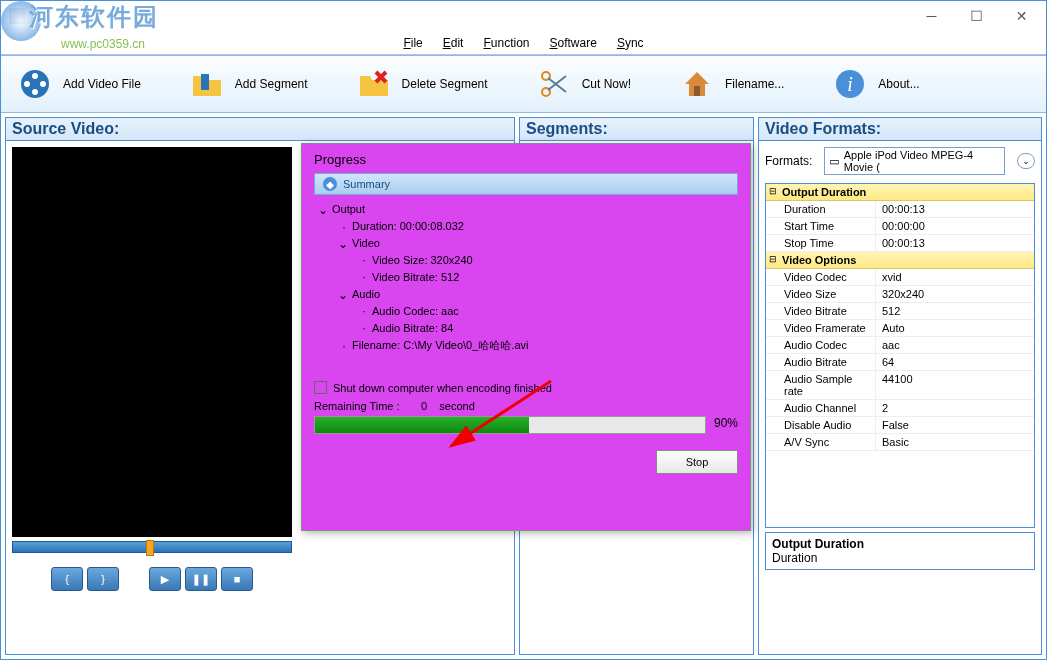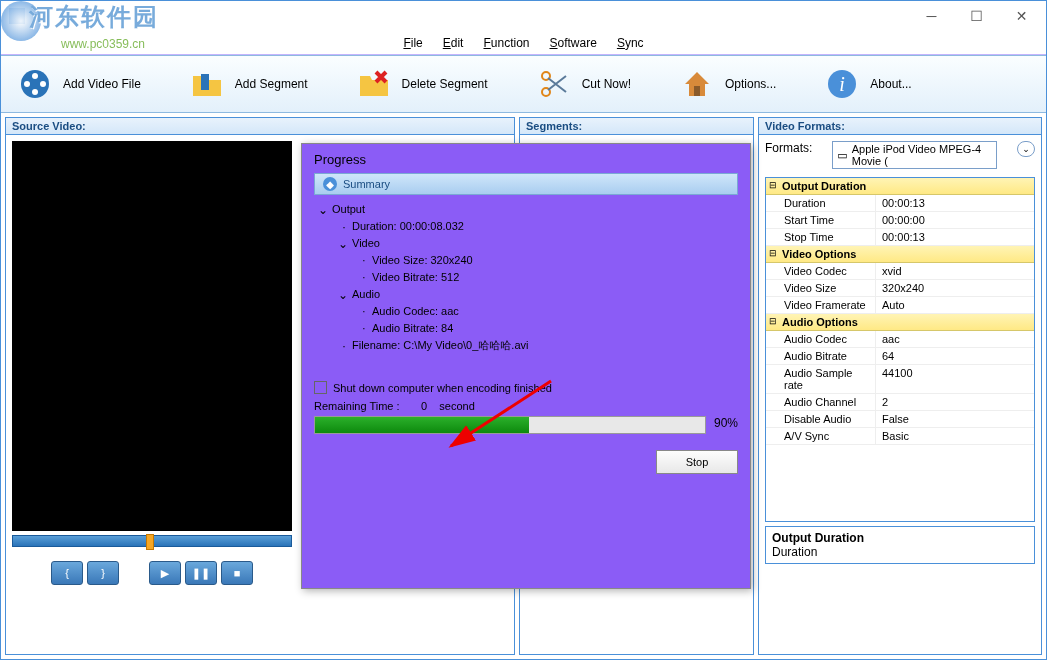--- a/index.html
+++ b/index.html
@@ -10,48 +10,48 @@
 .titlebar-right { display: flex; }
 .winbtn { width: 45px; height: 28px; display: flex; align-items: center; justify-content: center; color: #555; font-size: 14px; cursor: pointer; }
 .menubar { height: 24px; display: flex; align-items: center; padding: 0 20px; border-bottom: 1px solid #c4b5fd; justify-content: center; }
 .menu-item { padding: 3px 10px; cursor: pointer; text-decoration: underline; text-decoration-color: transparent; }
 .menu-item::first-letter { text-decoration: underline; }
 .toolbar { height: 58px; background: linear-gradient(#fafeff, #e3f0fb); border-top: 1px solid #8db9e0; border-bottom: 1px solid #8db9e0; display: flex; align-items: center; padding: 0 8px; }
 .toolbtn { display: flex; align-items: center; gap: 12px; padding: 4px 10px; cursor: pointer; border-radius: 3px; margin-right: 30px; }
 .tool-icon { width: 32px; height: 32px; display: flex; align-items: center; justify-content: center; }
 .main { display: flex; height: calc(100% - 30px - 24px - 58px); padding: 4px; gap: 4px; }
 .panel { border: 1px solid #4a90d9; background: #fff; display: flex; flex-direction: column; }
-.panel-header { background: linear-gradient(#e8f2fc, #d4e7f9); border-bottom: 1px solid #4a90d9; padding: 2px 6px; font-weight: bold; color: #1a4d82; font-size: 11px; }
+.panel-header { background: linear-gradient(#e8f2fc, #d4e7f9); border-bottom: 1px solid #4a90d9; padding: 2px 6px; font-weight: bold; color: #1a4d82; font-size: 16px; }
 .panel-body { flex: 1; padding: 6px; position: relative; overflow: hidden; }
 .source-panel { width: 510px; }
 .seg-panel { flex: 1; }
 .fmt-panel { width: 284px; }
 .video-area { background: #000; width: 280px; height: 390px; }
 .slider { width: 280px; height: 12px; background: linear-gradient(#5a9fd8,#2a73b8); border: 1px solid #1a5a9a; margin-top: 4px; position: relative; }
 .slider-handle { position: absolute; top: -2px; left: 48%; width: 8px; height: 16px; background: #f5a623; border: 1px solid #c77800; }
 .playback-row { display: flex; gap: 30px; margin-top: 14px; justify-content: center; width: 280px; }
 .btngrp { display: flex; gap: 4px; }
 .pbtn { width: 32px; height: 24px; background: linear-gradient(#6aa8dc,#3a78b8); border: 1px solid #2a5a8a; border-radius: 3px; color: #fff; display: flex; align-items: center; justify-content: center; font-size: 11px; cursor: pointer; }
-.fmt-row { display: flex; gap: 20px; padding: 4px; }
+.fmt-row { display: flex; align-items: center; gap: 12px; padding: 4px; }
 .fmt-select { flex: 1; border: 1px solid #7a9ec9; padding: 1px 4px; display: flex; align-items: center; gap: 4px; font-size: 11px; background: #fff; cursor: pointer; }
 .fmt-dd { width: 18px; height: 16px; border: 1px solid #7a9ec9; border-radius: 8px; display: flex; align-items: center; justify-content: center; font-size: 9px; cursor: pointer; }
 .prop-grid { border: 1px solid #4a90d9; margin: 4px; font-size: 11px; height: 345px; overflow: auto; }
 .prop-section { background: linear-gradient(#fff4b5,#ffe985); padding: 2px 16px; font-weight: bold; border-bottom: 1px solid #d6c76a; position: relative; }
 .prop-section::before { content: "⊟"; position: absolute; left: 3px; font-weight: normal; font-size: 9px; }
 .prop-row { display: flex; border-bottom: 1px solid #eee; }
 .prop-key { width: 110px; padding: 2px 4px 2px 18px; border-right: 1px solid #eee; }
 .prop-val { flex: 1; padding: 2px 6px; }
 .out-dur { border: 1px solid #4a90d9; margin: 4px; padding: 4px 6px; }
 .out-dur-h { font-weight: bold; }
 .watermark { position: absolute; top: 0; left: 0; width: 220px; height: 68px; pointer-events: none; opacity: 0.9; z-index: 50; }
 .wm-t1 { font-size: 24px; font-weight: bold; color: #6aa3d8; text-shadow: 1px 1px #fff; font-family: "Microsoft YaHei", sans-serif; position: absolute; top: 0; left: 28px; letter-spacing: 2px; }
 .wm-t2 { font-size: 12px; color: #7ab648; position: absolute; top: 36px; left: 60px; }
 .wm-circ { width: 40px; height: 40px; border-radius: 50%; background: radial-gradient(#fff,#4a90d9); position: absolute; top: 0; left: 0; }
 
-.dialog { position: absolute; left: 300px; top: 142px; width: 450px; height: 446px; background: #8b5cf6; border: 1px solid #888; box-shadow: 2px 2px 8px rgba(0,0,0,0.3); padding: 8px 12px; z-index: 40; }
+.dialog { position: absolute; left: 300px; top: 142px; width: 450px; height: 388px; background: #d946ef; border: 1px solid #888; box-shadow: 2px 2px 8px rgba(0,0,0,0.3); padding: 8px 12px; z-index: 40; }
 .dlg-title { font-size: 13px; padding-bottom: 6px; }
 .sum-bar { background: linear-gradient(#cfe6fa,#a9cdf0); border: 1px solid #7aa8d4; padding: 3px 8px; color: #1a4d82; font-size: 11px; display: flex; align-items: center; gap: 6px; }
 .sum-icon { width: 14px; height: 14px; border-radius: 50%; background: #4a90d9; color: #fff; display: flex; align-items: center; justify-content: center; font-size: 10px; }
 .tree { padding: 6px 4px; font-size: 11px; line-height: 1.55; height: 168px; }
 .tree-l1 { padding-left: 14px; position: relative; }
 .tree-l1::before { content: "⌄"; position: absolute; left: 0; font-size: 12px; }
 .tree-l2 { padding-left: 34px; position: relative; }
 .tree-l2::before { content: "⌄"; position: absolute; left: 20px; font-size: 12px; }
 .tree-l2.leaf::before { content: "·"; left: 24px; }
 .tree-l3 { padding-left: 54px; position: relative; }
@@ -136,21 +136,21 @@
       </span>
     <span>Cut Now!</span>
   </div>
   <div class="toolbtn">
     <span class="tool-icon">
         <svg class="tool-svg" viewBox="0 0 32 32">
           <path d="M4 16 L16 4 L28 16 L24 16 L24 28 L8 28 L8 16 Z" fill="#d88a3a"></path>
           <rect x="13" y="18" width="6" height="10" fill="#8a5a2a"></rect>
         </svg>
       </span>
-    <span>Options...</span>
+    <span>Filename...</span>
   </div>
   <div class="toolbtn">
     <span class="tool-icon">
         <svg class="tool-svg" viewBox="0 0 32 32">
           <circle cx="16" cy="16" r="14" fill="#4a90d9"></circle>
           <text x="16" y="23" text-anchor="middle" fill="#fff" font-size="20" font-family="Georgia" font-style="italic">i</text>
         </svg>
       </span>
     <span>About...</span>
   </div>
@@ -212,24 +212,27 @@
         <div class="prop-section">Video Options</div>
         <div class="prop-row">
             <div class="prop-key">Video Codec</div>
             <div class="prop-val">xvid</div>
           </div>
         <div class="prop-row">
             <div class="prop-key">Video Size</div>
             <div class="prop-val">320x240</div>
           </div>
         <div class="prop-row">
+            <div class="prop-key">Video Bitrate</div>
+            <div class="prop-val">512</div>
+          </div>
+        <div class="prop-row">
             <div class="prop-key">Video Framerate</div>
             <div class="prop-val">Auto</div>
           </div>
-        <div class="prop-section">Audio Options</div>
         <div class="prop-row">
             <div class="prop-key">Audio Codec</div>
             <div class="prop-val">aac</div>
           </div>
         <div class="prop-row">
             <div class="prop-key">Audio Bitrate</div>
             <div class="prop-val">64</div>
           </div>
         <div class="prop-row">
             <div class="prop-key">Audio Sample rate</div>

